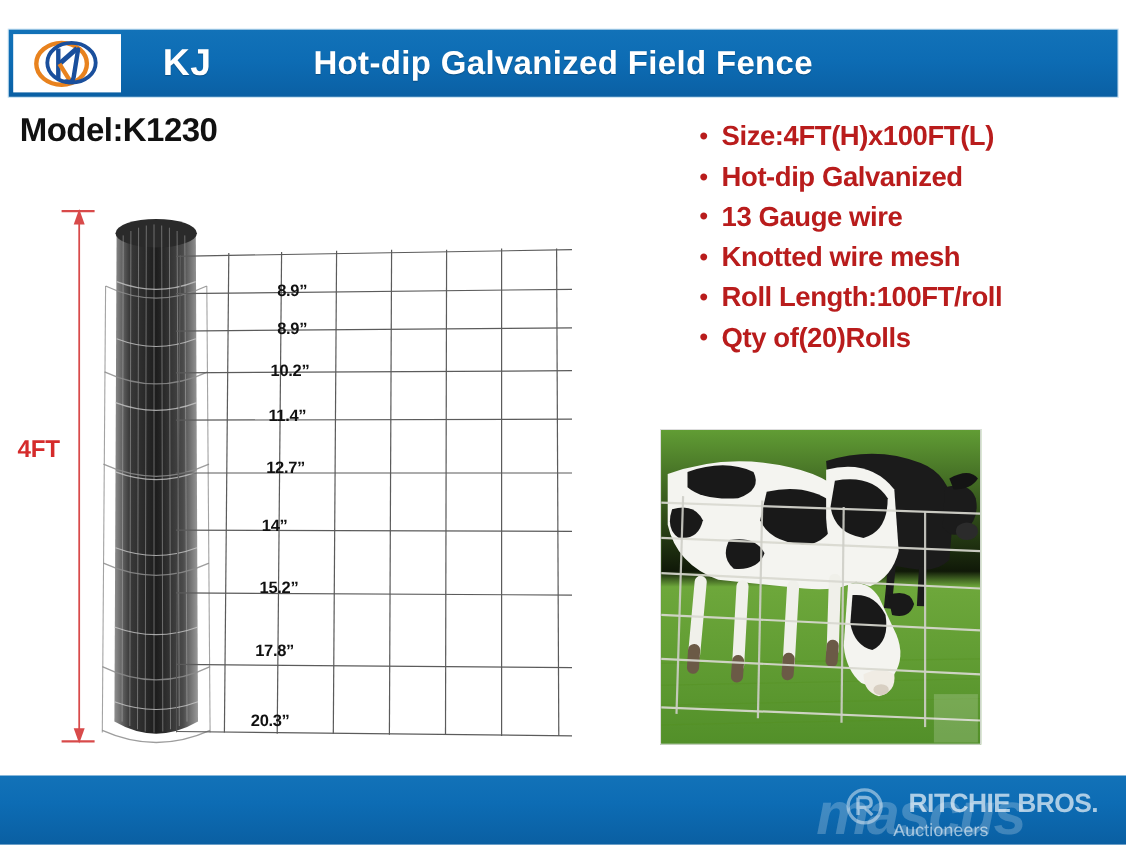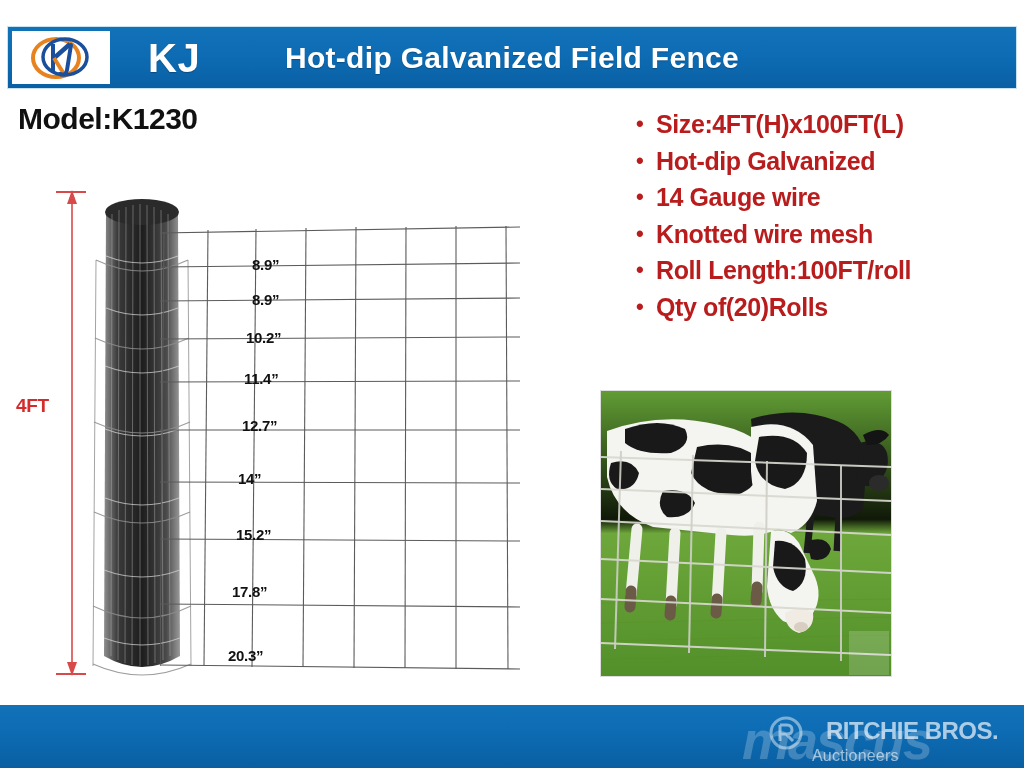--- a/index.html
+++ b/index.html
@@ -38,21 +38,21 @@
     justify-content: center;
   }
   #logo-mark { display: block; }
 
   #brand-name {
     position: absolute;
     left: 140px;
     top: 50%;
     transform: translateY(-50%);
     color: #ffffff;
-    font-size: 40px;
+    font-size: 34px;
     font-weight: bold;
     letter-spacing: 0.5px;
     text-shadow: 0 1px 1px rgba(0,0,0,0.25);
   }
   #header-title {
     position: absolute;
     left: 0;
     right: 0;
     top: 50%;
     transform: translateY(-50%);
@@ -90,21 +90,21 @@
     left: 52px;
     top: 18px;
     width: 40px;
     height: 490px;
   }
   #height-dim-label {
     position: absolute;
     left: 16px;
     top: 225px;
     color: #d52b2b;
-    font-size: 19px;
+    font-size: 22px;
     font-weight: bold;
     letter-spacing: -0.3px;
   }
 
   
   #wire-roll {
     position: absolute;
     left: 88px;
     top: 16px;
     width: 108px;
@@ -348,21 +348,21 @@
   <div class="spacing-label" style="left:242px; top:247px;">12.7”</div>
   <div class="spacing-label" style="left:238px; top:300px;">14”</div>
   <div class="spacing-label" style="left:236px; top:356px;">15.2”</div>
   <div class="spacing-label" style="left:232px; top:413px;">17.8”</div>
   <div class="spacing-label" style="left:228px; top:477px;">20.3”</div>
 </div>
 
 <ul id="spec-list">
   <li>Size:4FT(H)x100FT(L)</li>
   <li>Hot-dip Galvanized</li>
-  <li>14 Gauge wire</li>
+  <li>13 Gauge wire</li>
   <li>Knotted wire mesh</li>
   <li>Roll Length:100FT/roll</li>
   <li>Qty of(20)Rolls</li>
 </ul>
 
 <div id="cow-photo">
   <svg width="290" height="285" viewBox="0 0 290 285">
     <defs>
       <linearGradient id="grass" x1="0" y1="0" x2="0" y2="1">
         <stop offset="0%" stop-color="#5f9b34"></stop>

